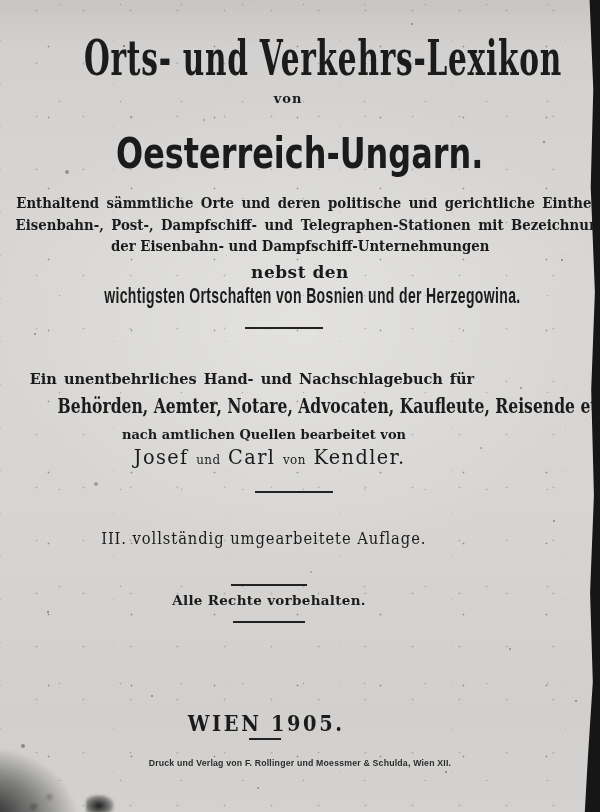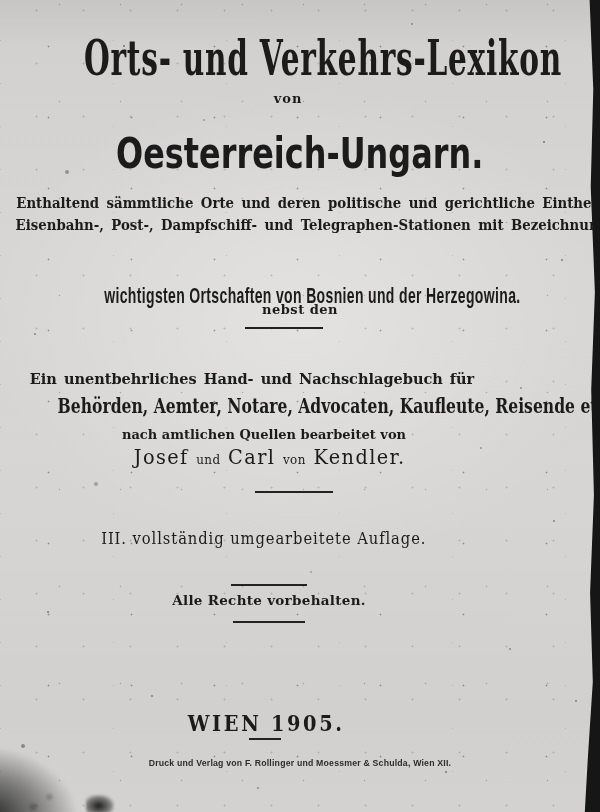--- a/index.html
+++ b/index.html
@@ -66,21 +66,21 @@
 
   .von{top:91px;transform:translateX(-12px);font-weight:bold;font-size:13px;letter-spacing:1px;}
 
   .subject{top:128px;}
   .subject .fit{font-family:"DejaVu Sans",sans-serif;font-weight:bold;font-size:42px;transform:scale(0.76,1.02);}
 
   .contents{top:193px;font-weight:bold;font-size:14px;line-height:21.5px;}
   .contents .fit{transform:scaleX(0.95);}
   .contents .ws{word-spacing:3px;}
 
-  .nebst{top:262px;font-weight:bold;font-size:13px;letter-spacing:0.5px;margin-top:40px;}
+  .nebst{top:262px;font-weight:bold;font-size:17px;letter-spacing:0.5px;}
 
   .bosnia{top:283px;margin-left:12px;}
   .bosnia .fit{font-family:"Liberation Sans",sans-serif;font-weight:bold;font-size:20px;letter-spacing:0.5px;transform:scale(0.70,1.1);}
 
   .rule{position:absolute;height:2px;background:#222;}
   .rule-1{top:327px;left:245px;width:78px;}
   .rule-2{top:491px;left:255px;width:78px;}
   .rule-3{top:584px;left:231px;width:76px;height:1.5px;}
   .rule-4{top:621px;left:233px;width:72px;height:1.5px;}
   .rule-wien{top:738px;left:249px;width:32px;height:1.5px;}
@@ -117,20 +117,21 @@
 
 <div class="block von">von</div>
 
 <div class="block subject">
   <span class="fit">Oesterreich-Ungarn.</span>
 </div>
 
 <div class="block contents">
   <div><span class="fit ws">Enthaltend sämmtliche Orte und deren politische und gerichtliche Eintheilung,</span></div>
   <div><span class="fit ws">Eisenbahn-, Post-, Dampfschiff- und Telegraphen-Stationen mit Bezeichnung</span></div>
+  <div><span class="fit">der Eisenbahn- und Dampfschiff-Unternehmungen</span></div>
 </div>
 
 <div class="block nebst">nebst den</div>
 
 <div class="block bosnia">
   <span class="fit">wichtigsten Ortschaften von Bosnien und der Herzegowina.</span>
 </div>
 
 <div class="rule rule-1"></div>
 

